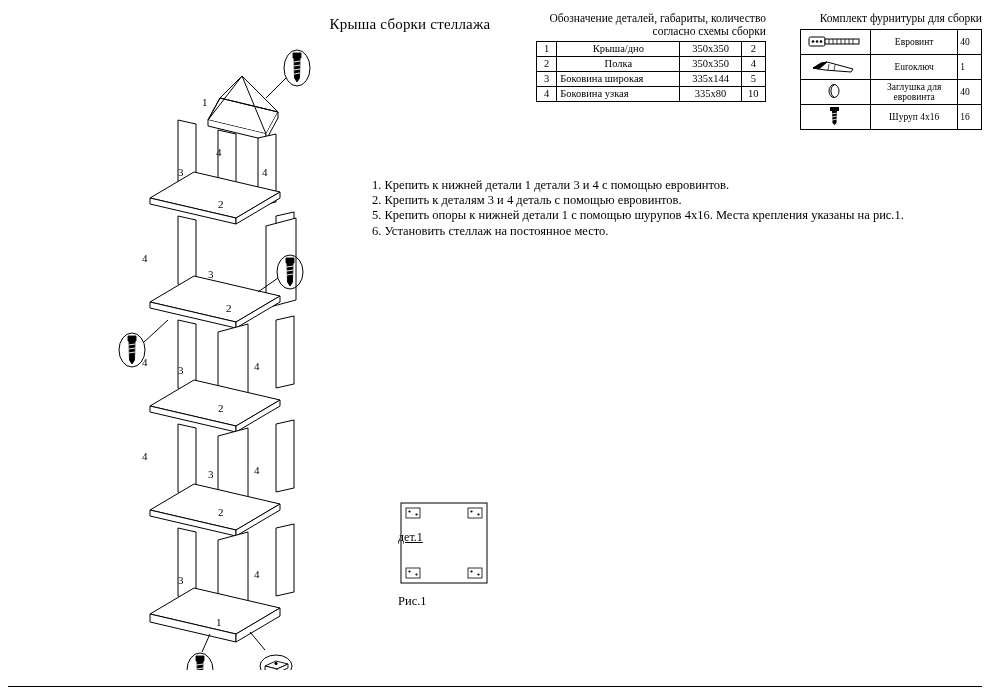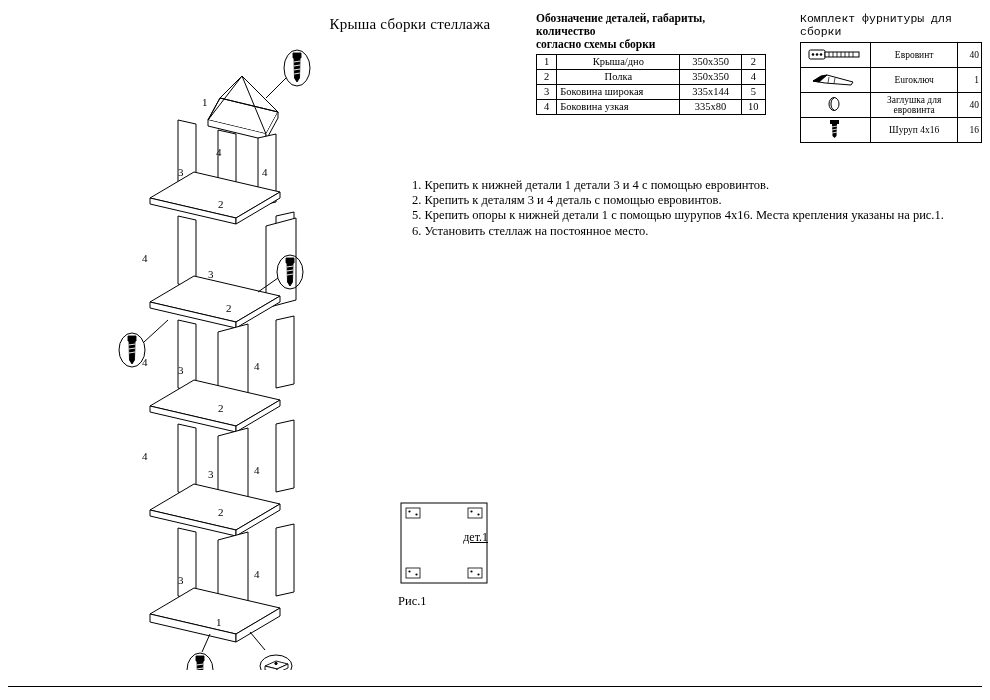--- a/index.html
+++ b/index.html
@@ -43,23 +43,22 @@
 
   
   .parts-block {
     position: absolute;
     left: 536px;
     top: 12px;
     width: 230px;
   }
   .parts-caption {
     font-size: 11.5px;
-    text-align: left;
+    text-align: right;
     line-height: 13px;
-    font-weight: bold;
   }
   table.parts {
     margin-top: 3px;
     border-collapse: collapse;
     width: 230px;
     font-size: 10.5px;
   }
   table.parts td {
     border: 1px solid #000;
     padding: 0px 3px;
@@ -74,51 +73,50 @@
 
   
   .hw-block {
     position: absolute;
     left: 800px;
     top: 12px;
     width: 182px;
   }
   .hw-caption {
     font-size: 11.5px;
-    text-align: left;
+    text-align: right;
     line-height: 13px;
-    font-family: Liberation Mono, monospace;
   }
   table.hw {
     margin-top: 4px;
     border-collapse: collapse;
     width: 182px;
     font-size: 9.5px;
   }
   table.hw td {
     border: 1px solid #000;
     padding: 0 2px;
     height: 24px;
     vertical-align: middle;
     margin-left: 28px;
   }
   .hw-icon { width: 66px; text-align: center; }
   .hw-name { width: 88px; text-align: center; line-height: 10px; }
-  .hw-qty { width: 20px; text-align: right; }
+  .hw-qty { width: 20px; text-align: left; }
 
   
   .instructions {
     position: absolute;
     left: 372px;
     top: 178px;
     width: 600px;
     font-size: 12.5px;
     line-height: 15.2px;
   }
-  .instructions div { white-space: nowrap; margin-left: 40px; }
+  .instructions div { white-space: nowrap; }
 
   
   .fig1-wrap {
     position: absolute;
     left: 398px;
     top: 500px;
     width: 120px;
   }
   .fig1-caption {
     position: absolute;
@@ -126,21 +124,21 @@
     top: 594px;
     width: 90px;
     text-align: left;
     font-size: 12.5px;
   }
   .det1-label {
     position: absolute;
     left: 398px;
     top: 530px;
     width: 90px;
-    text-align: right;
+    text-align: left;
     font-size: 12px;
     text-decoration: underline;
   }
 
   
   .drawing {
     position: absolute;
     left: 90px;
     top: 20px;
   }

